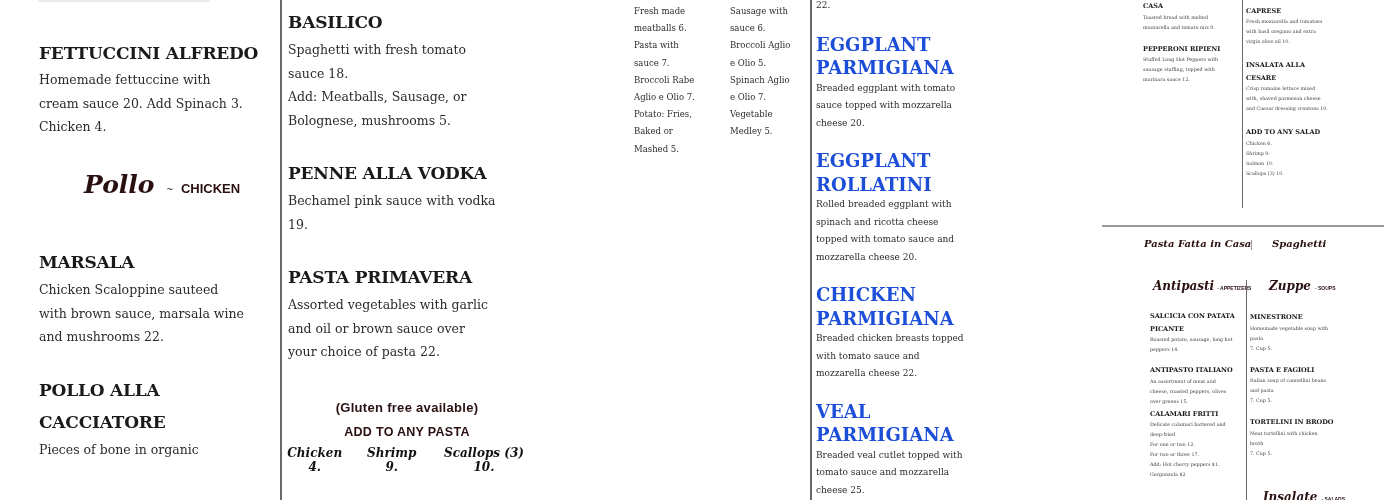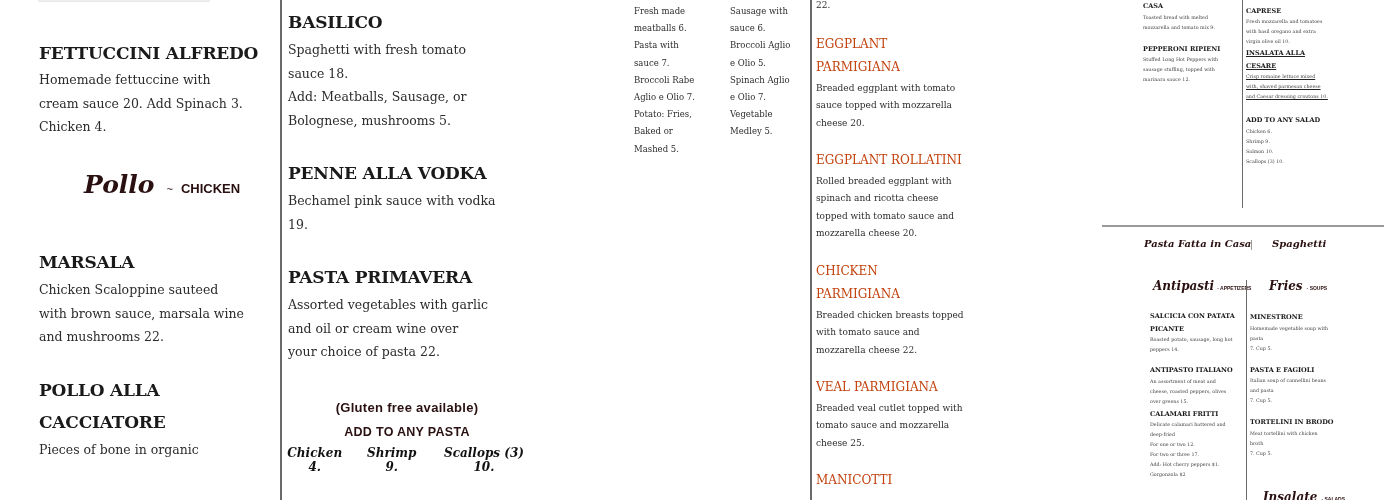--- a/index.html
+++ b/index.html
@@ -8,21 +8,21 @@
 
   .abs { position: absolute; }
   .vline { position: absolute; width: 2px; background: #6a6a6a; }
   .hline { position: absolute; height: 2px; background: #9a9a9a; }
 
   
   .h-big { font-family: "DejaVu Serif", serif; font-weight: bold; font-size: 17px; color: #1a1a1a; line-height: 32px; letter-spacing: -0.2px; }
   .p-big { font-family: "DejaVu Serif", serif; font-size: 12.5px; color: #2c2c2c; line-height: 23.5px; }
 
   
-  .h-mid { font-family: "DejaVu Serif", serif; font-weight: normal; font-size: 12px; color: #c2410c; line-height: 23.5px; }
+  .h-mid { font-family: "DejaVu Serif", serif; font-weight: bold; font-size: 18px; color: #1d4ed8; line-height: 23.5px; }
   .p-mid { font-family: "DejaVu Serif", serif; font-size: 9px; color: #2c2c2c; line-height: 17.5px; }
 
   
   .p-side { font-family: "DejaVu Serif", serif; font-size: 8.5px; color: #2c2c2c; line-height: 17.2px; }
 
   
   .h-tiny { font-family: "DejaVu Serif", serif; font-weight: bold; font-size: 6.5px; color: #1a1a1a; line-height: 12.5px; }
   .p-tiny { font-family: "DejaVu Serif", serif; font-size: 4.8px; color: #444; line-height: 10px; }
 
   .script { font-family: "DejaVu Serif", serif; font-style: italic; font-weight: bold; color: #2a1010; }
@@ -76,21 +76,21 @@
     <div class="p-big">Bolognese, mushrooms 5.</div>
   </div>
   <div style="margin-top:25px;">
     <div class="h-big">PENNE ALLA VODKA</div>
     <div class="p-big">Bechamel pink sauce with vodka</div>
     <div class="p-big">19.</div>
   </div>
   <div style="margin-top:25px;">
     <div class="h-big">PASTA PRIMAVERA</div>
     <div class="p-big">Assorted vegetables with garlic</div>
-    <div class="p-big">and oil or cream wine over</div>
+    <div class="p-big">and oil or brown sauce over</div>
     <div class="p-big">your choice of pasta 22.</div>
   </div>
 </div>
 
 <div class="abs center" style="left:282px; top:398px; width:250px;">
   <div class="sans-caps" style="font-size:13px; line-height:20px; letter-spacing:0.3px;">(Gluten free available)</div>
   <div class="sans-caps" style="font-size:12.5px; line-height:28px; letter-spacing:0.3px;">ADD TO ANY PASTA</div>
   <div style="display:flex; justify-content:center; gap:14px; margin-top:0px;">
     <span class="script" style="font-size:12px; color:#111;">Chicken 4.</span>
     <span class="script" style="font-size:12px; color:#111;">Shrimp 9.</span>
@@ -171,21 +171,21 @@
 <div class="vline" style="left:1242px; top:0; height:208px; width:1px;"></div>
 
 <div class="abs" style="left:1246px; top:-8px; width:110px;">
   <div>
     <div class="h-tiny">MOZZARELLA ALLA</div>
     <div class="h-tiny">CAPRESE</div>
     <div class="p-tiny">Fresh mozzarella and tomatoes</div>
     <div class="p-tiny">with basil oregano and extra</div>
     <div class="p-tiny">virgin olive oil 10.</div>
   </div>
-  <div style="text-decoration:underline;">
+  <div style="margin-top:12px;">
     <div class="h-tiny">INSALATA ALLA</div>
     <div class="h-tiny">CESARE</div>
     <div class="p-tiny">Crisp romaine lettuce mixed</div>
     <div class="p-tiny">with, shaved parmesan cheese</div>
     <div class="p-tiny">and Caesar dressing croutons 10.</div>
   </div>
   <div style="margin-top:12px;">
     <div class="h-tiny">ADD TO ANY SALAD</div>
     <div class="p-tiny">Chicken 6.</div>
     <div class="p-tiny">Shrimp 9.</div>
@@ -200,21 +200,21 @@
   <span class="script" style="font-size:10px; position:absolute; left:0; top:2px;">Pasta Fatta in Casa</span>
   <span style="position:absolute; left:107px; top:4px; width:1px; height:10px; background:#999;"></span>
   <span class="script" style="font-size:10px; position:absolute; left:128px; top:2px;">Spaghetti</span>
 </div>
 
 <div class="abs section-title" style="left:1153px; top:279px;">
   <span class="script" style="font-size:12px;">Antipasti</span>
   <span class="sans-caps" style="font-size:5px; margin-left:-5px;">- APPETIZERS</span>
 </div>
 <div class="abs section-title" style="left:1269px; top:279px;">
-  <span class="script" style="font-size:12px;">Fries</span>
+  <span class="script" style="font-size:12px;">Zuppe</span>
   <span class="sans-caps" style="font-size:5px; margin-left:-4px;">- SOUPS</span>
 </div>
 
 <div class="vline" style="left:1246px; top:280px; height:220px; width:1px;"></div>
 
 <div class="abs" style="left:1150px; top:310px; width:95px;">
   <div>
     <div class="h-tiny">SALCICIA CON PATATA</div>
     <div class="h-tiny">PICANTE</div>
     <div class="p-tiny">Roasted potato, sausage, long hot</div>

